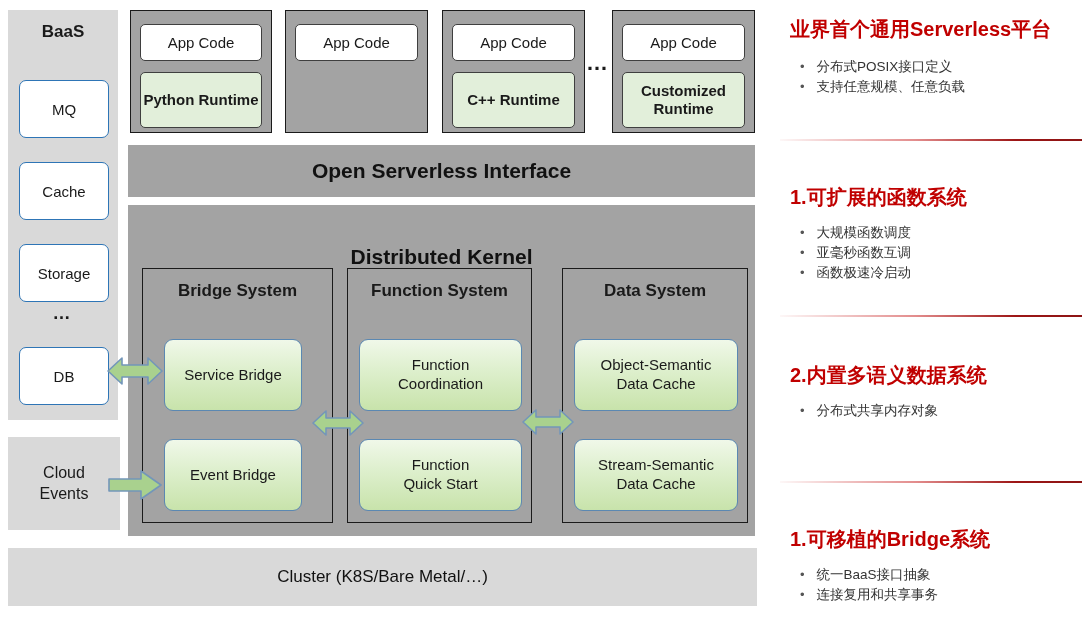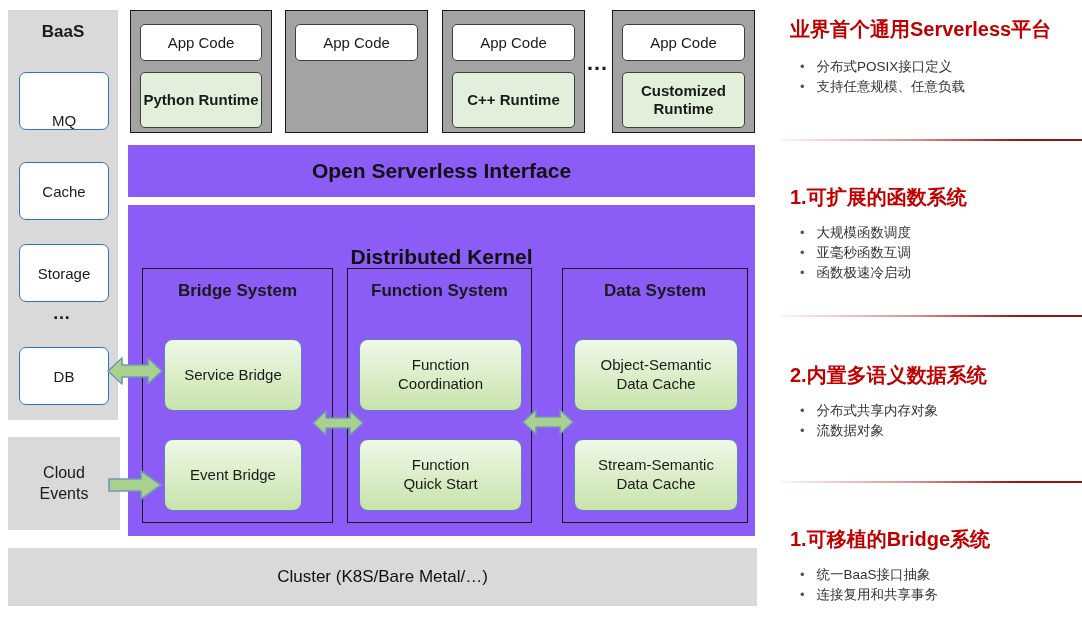--- a/index.html
+++ b/index.html
@@ -19,21 +19,21 @@
 
   
   .card{position:absolute;top:10px;height:123px;background:#a3a3a3;border:1.5px solid #1a1a1a;box-sizing:border-box;}
   .appcode{position:absolute;left:9px;right:9px;top:13px;height:37px;background:#fff;
            border:1px solid #3f3f3f;border-radius:5px;font-size:15px;box-sizing:border-box;}
   .runtime{position:absolute;left:9px;right:9px;top:61px;height:56px;background:#e2efda;
            border:1px solid #3f3f3f;border-radius:5px;font-weight:bold;font-size:15px;line-height:1.2;box-sizing:border-box;}
   .cards-dots{font-weight:bold;font-size:22px;letter-spacing:1px;}
 
   
-  .band{background:#8b5cf6;}
+  .band{background:#a3a3a3;}
   .band-title{font-weight:bold;font-size:21px;color:#111;}
 
   
   .sysbox{position:absolute;top:63px;height:255px;border:1.5px solid #1a1a1a;box-sizing:border-box;}
   .sys-title{position:absolute;top:12px;left:0;right:0;text-align:center;font-weight:bold;font-size:17px;}
   .node{position:absolute;height:72px;background:linear-gradient(180deg,#f0f8e9 0%,#ddefcc 45%,#c8e3ab 100%);
         border:1.5px solid #5b88b2;border-radius:9px;font-size:15px;line-height:1.25;box-sizing:border-box;}
 
   
   .arrow-svg{display:block;}
@@ -48,21 +48,21 @@
 
   .cluster-bar{font-size:17px;color:#111;}
 </style>
 </head>
 <body>
 
 <div id="stage">
 
   <div class="abs gray" style="left:8px;top:10px;width:110px;height:410px;">
     <div class="sidebar-title" style="position:absolute;top:12px;left:0;right:0;text-align:center;">BaaS</div>
-    <div class="svc-box center" style="top:62px;align-items:flex-end;">
+    <div class="svc-box center" style="top:70px;">
         <span>MQ</span>
       </div>
     <div class="svc-box center" style="top:152px;">
         <span>Cache</span>
       </div>
     <div class="svc-box center" style="top:234px;">
         <span>Storage</span>
       </div>
     <div class="sidebar-dots" style="top:293px;">…</div>
     <div class="svc-box center" style="top:337px;">
@@ -186,23 +186,20 @@
         <span>函数极速冷启动</span>
       </div>
   </div>
   <div class="divider" style="top:315px;"></div>
 
   <div class="sec-head" style="top:364px;">2.内置多语义数据系统</div>
   <div class="bullets" style="top:401px;">
     <div class="bullet">
         <span>分布式共享内存对象</span>
       </div>
-    <div class="bullet">
-        <span>流数据对象</span>
-      </div>
   </div>
   <div class="divider" style="top:481px;"></div>
 
   <div class="sec-head" style="top:528px;">1.可移植的Bridge系统</div>
   <div class="bullets" style="top:565px;">
     <div class="bullet">
         <span>统一BaaS接口抽象</span>
       </div>
     <div class="bullet">
         <span>连接复用和共享事务</span>

